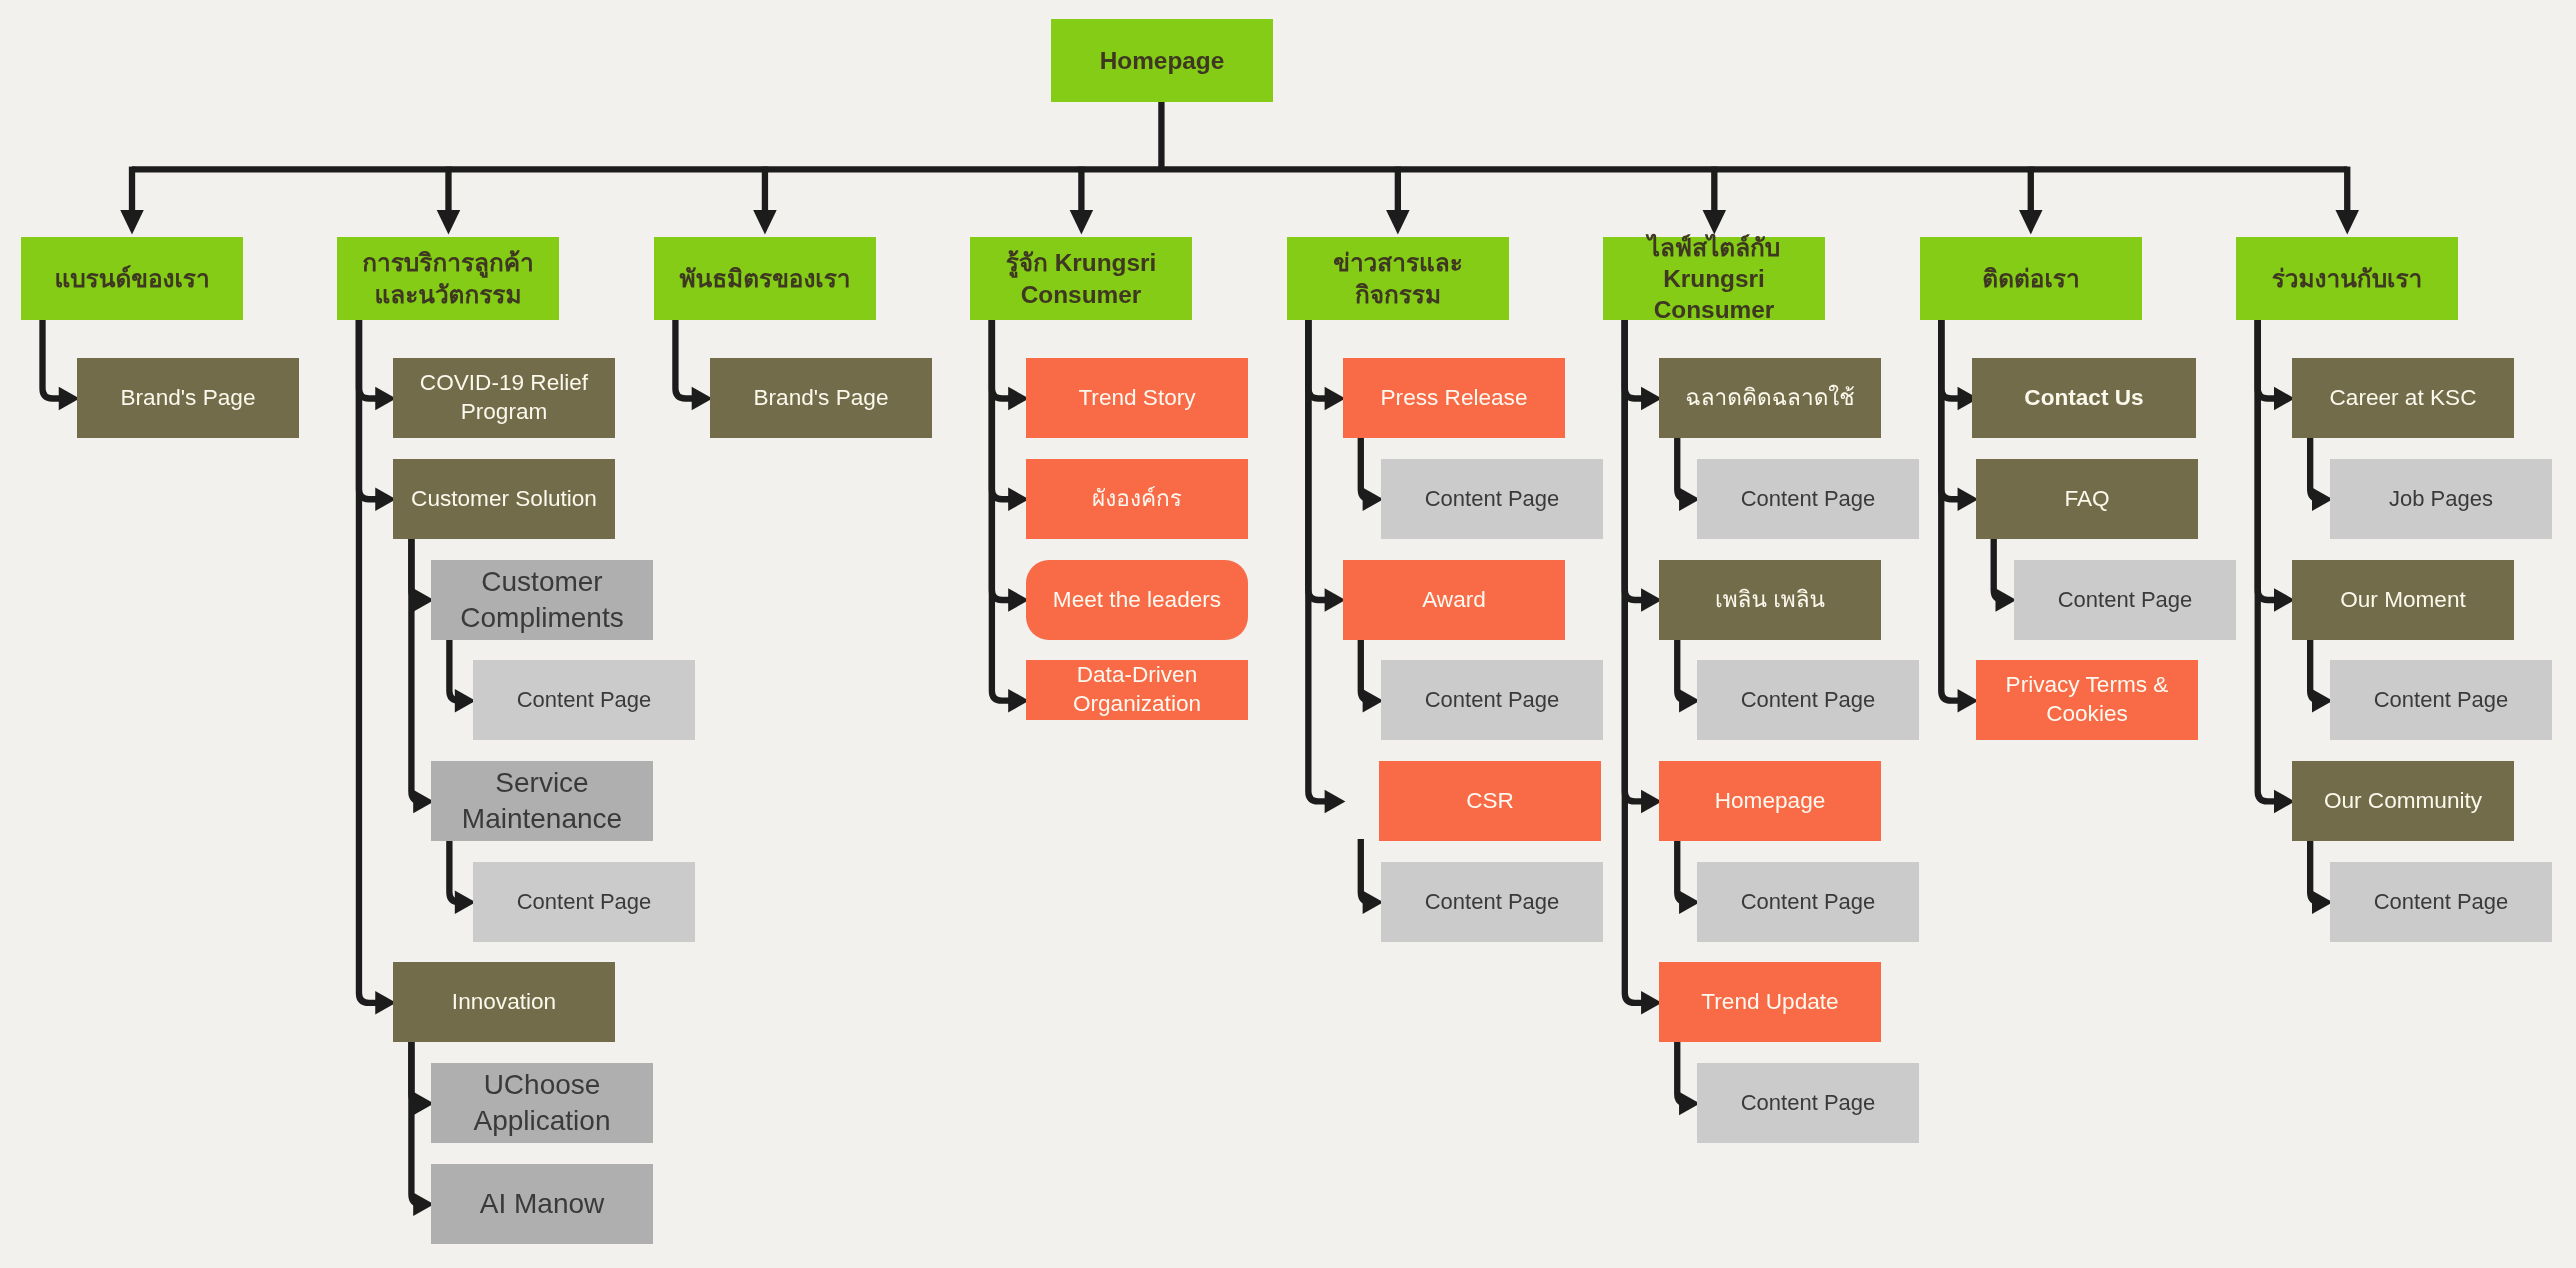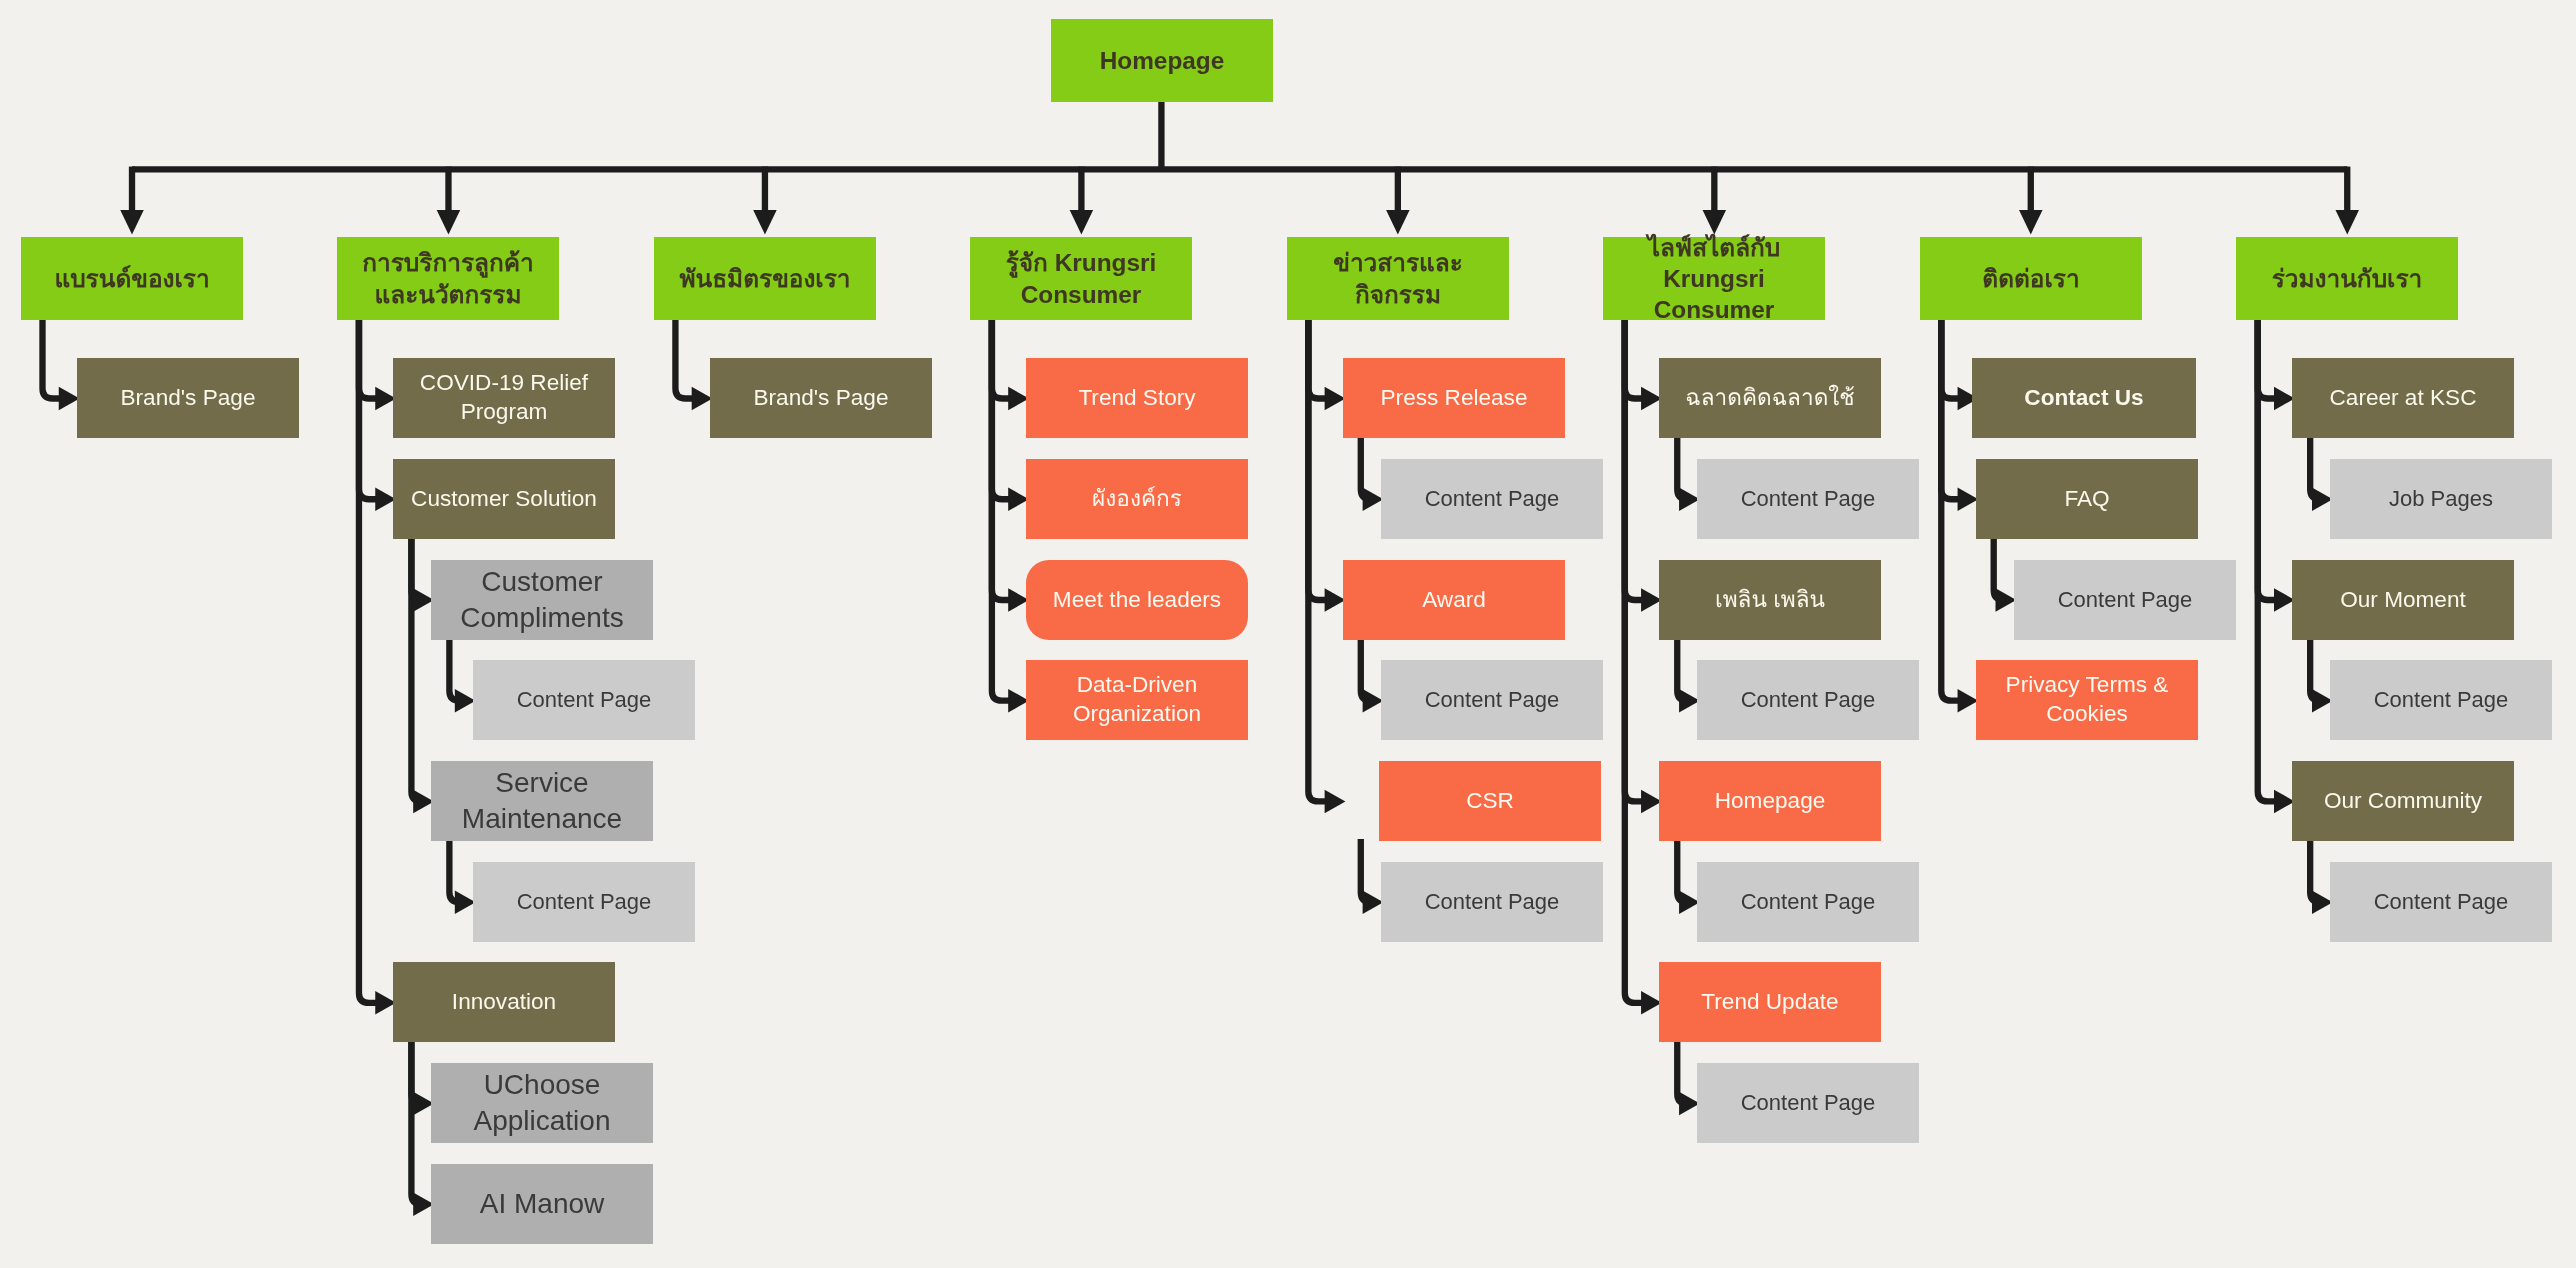--- a/index.html
+++ b/index.html
@@ -177,21 +177,21 @@
       <div class="node lightgray" style="left: 473px; top: 862px; width: 222px; height: 80px;"><span>Content Page</span></div>
       <div class="node olive" style="left: 393px; top: 962px; width: 222px; height: 80px;"><span>Innovation</span></div>
       <div class="node gray" style="left: 431px; top: 1063px; width: 222px; height: 80px;"><span>UChoose Application</span></div>
       <div class="node gray" style="left: 431px; top: 1164px; width: 222px; height: 80px;"><span>AI Manow</span></div>
       <div class="node branch" style="left: 654px; top: 237px; width: 222px; height: 83px;"><span>พันธมิตรของเรา</span></div>
       <div class="node olive" style="left: 710px; top: 358px; width: 222px; height: 80px;"><span>Brand's Page</span></div>
       <div class="node branch" style="left: 970px; top: 237px; width: 222px; height: 83px;"><span>รู้จัก Krungsri Consumer</span></div>
       <div class="node orange" style="left: 1026px; top: 358px; width: 222px; height: 80px;"><span>Trend Story</span></div>
       <div class="node orange" style="left: 1026px; top: 459px; width: 222px; height: 80px;"><span>ผังองค์กร</span></div>
       <div class="node orange" style="left: 1026px; top: 560px; width: 222px; height: 80px; border-radius: 23px;"><span>Meet the leaders</span></div>
-      <div class="node orange" style="left: 1026px; top: 660px; width: 222px; height: 80px;"><span>Data-Driven
+      <div class="node orange" style="left: 1026px; top: 660px; width: 222px; height: 60px;"><span>Data-Driven
 Organization</span></div>
       <div class="node branch" style="left: 1287px; top: 237px; width: 222px; height: 83px;"><span>ข่าวสารและกิจกรรม</span></div>
       <div class="node orange" style="left: 1343px; top: 358px; width: 222px; height: 80px;"><span>Press Release</span></div>
       <div class="node lightgray" style="left: 1381px; top: 459px; width: 222px; height: 80px;"><span>Content Page</span></div>
       <div class="node orange" style="left: 1343px; top: 560px; width: 222px; height: 80px;"><span>Award</span></div>
       <div class="node lightgray" style="left: 1381px; top: 660px; width: 222px; height: 80px;"><span>Content Page</span></div>
       <div class="node orange" style="left: 1343px; top: 761px; width: 222px; height: 80px; margin-left: 36px;"><span>CSR</span></div>
       <div class="node lightgray" style="left: 1381px; top: 862px; width: 222px; height: 80px;"><span>Content Page</span></div>
       <div class="node branch" style="left: 1603px; top: 237px; width: 222px; height: 83px;"><span>ไลฟ์สไตล์กับ
 Krungsri Consumer</span></div>

